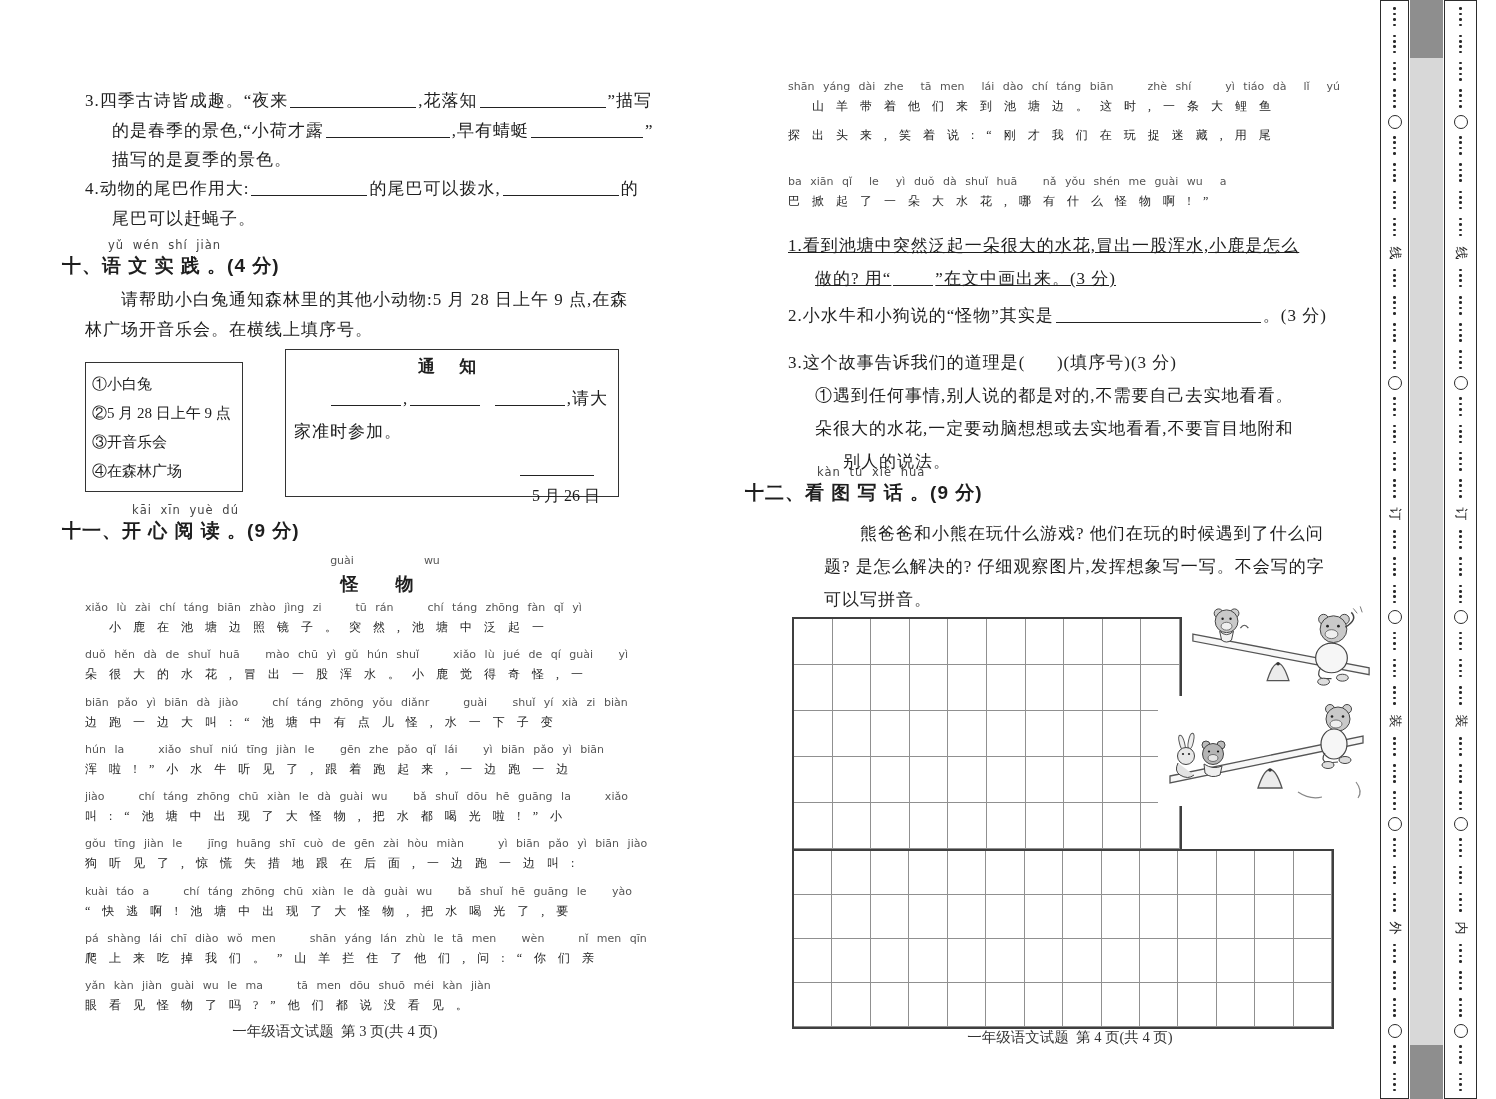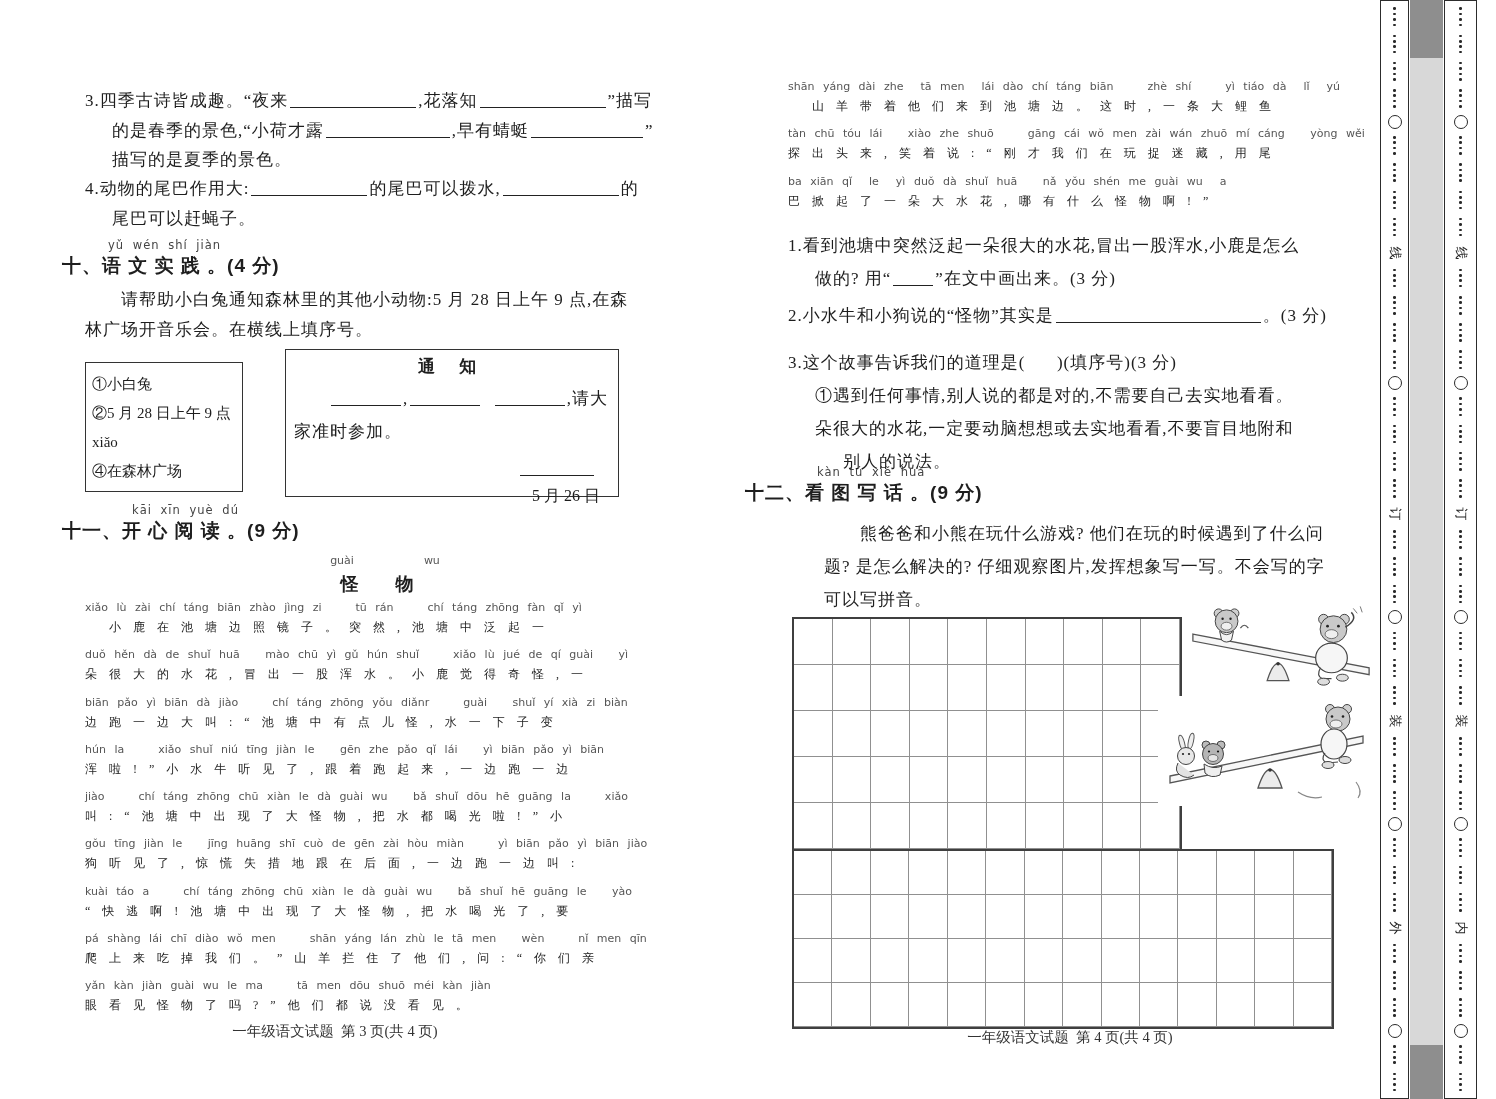--- a/index.html
+++ b/index.html
@@ -82,21 +82,21 @@
   </div>
 
   <div class="abs" style="left:85px; top:285px; width:610px;">
     <div class="ln"><span>　　请帮助小白兔通知森林里的其他小动物:5 月 28 日上午 9 点,在森</span></div>
     <div class="ln"><span>林广场开音乐会。在横线上填序号。</span></div>
   </div>
 
   <div id="optbox">
       <div class="opt">①小白兔</div>
       <div class="opt">②5 月 28 日上午 9 点</div>
-      <div class="opt">xiǎo</div>
+      <div class="opt">③开音乐会</div>
       <div class="opt">④在森林广场</div>
     </div>
 
   <div id="notice">
     <div class="ntitle">通  知</div>
     <div class="ln nline1"><span class="blank" style="width: 70px;"></span><span>,</span><span class="blank" style="width: 70px;"></span><span>  </span><span class="blank" style="width: 70px;"></span><span>,请大</span></div>
     <div class="ln nline2">家准时参加。</div>
     <div class="ln nsig"><span class="blank" style="width: 74px;"></span></div>
     <div class="ndate">5 月 26 日</div>
   </div>
@@ -151,30 +151,29 @@
     </div>
 
   <div class="footer" style="left:85px; top:1022px; width:500px;">一年级语文试题  第 3 页(共 4 页)</div>
 
   <div class="abs" style="left:788px; top:80px; width:612px;">
       <div class="pair">
         <div class="py">shān yáng dài zhe  tā men  lái dào chí táng biān    zhè shí    yì tiáo dà  lǐ  yú</div>
         <div class="zh">　山羊带着他们来到池塘边。这时,一条大鲤鱼</div>
       </div>
       <div class="pair">
-        <div class="py">tàn chū tóu lái   xiào zhe shuō    gāng cái wǒ men zài wán zhuō mí cáng   yòng wěi</div>
         <div class="zh">探出头来,笑着说:“刚才我们在玩捉迷藏,用尾</div>
       </div>
       <div class="pair">
         <div class="py">ba xiān qǐ  le  yì duǒ dà shuǐ huā   nǎ yǒu shén me guài wu  a</div>
         <div class="zh">巴掀起了一朵大水花,哪有什么怪物啊!”</div>
       </div>
     </div>
 
-  <div class="abs" style="left:788px; top:229px; width:612px;">
+  <div class="abs" style="left:788px; top:229px; width:612px;text-decoration:underline;">
     <div class="ln rln"><span>1.看到池塘中突然泛起一朵很大的水花,冒出一股浑水,小鹿是怎么</span></div>
     <div class="ln rln cont"><span>做的? 用“</span><span class="blank" style="width: 40px;"></span><span>”在文中画出来。(3 分)</span></div>
   </div>
 
   <div class="abs" style="left:788px; top:299px; width:612px;">
     <div class="ln rln"><span>2.小水牛和小狗说的“怪物”其实是</span><span class="blank" style="width: 205px;"></span><span>。(3 分)</span></div>
   </div>
 
   <div class="abs" style="left:788px; top:346px; width:612px;">
     <div class="ln rln"><span>3.这个故事告诉我们的道理是(      )(填序号)(3 分)</span></div>

